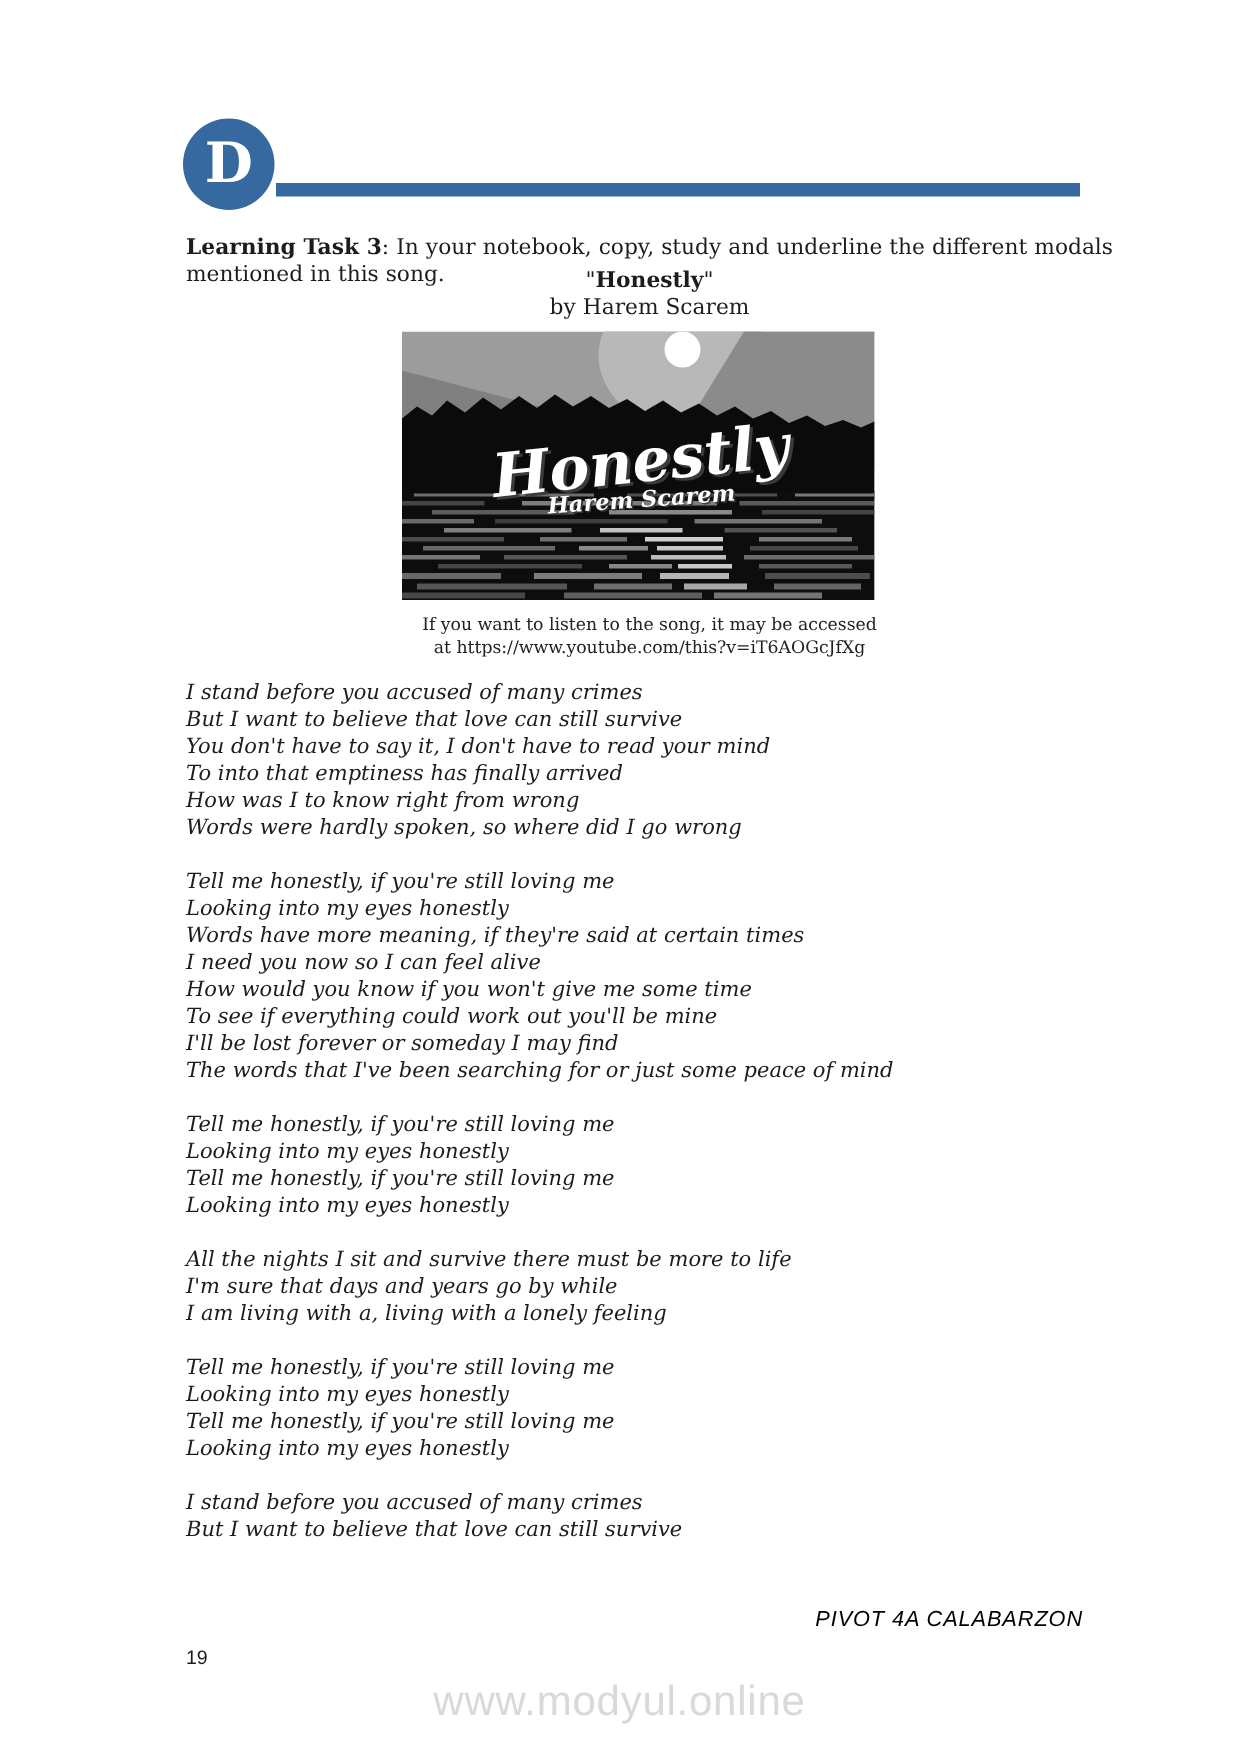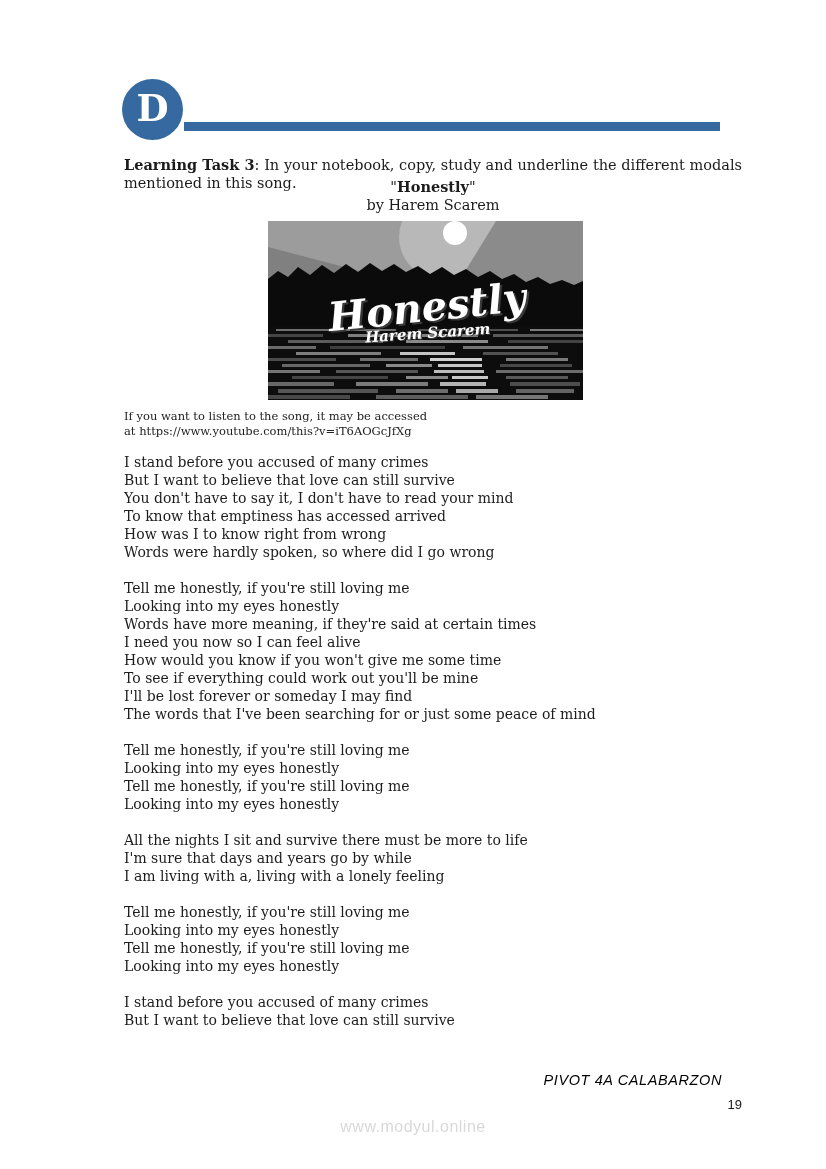--- a/index.html
+++ b/index.html
@@ -60,58 +60,58 @@
   .album-art svg { display: block; width: 315px; height: 179px; }
   .script-title {
     font-family: "DejaVu Serif", serif;
     font-style: italic;
     font-weight: bold;
   }
   .caption {
     position: absolute;
     left: 124px; top: 409px;
     width: 618px;
-    text-align: left;
+    text-align: center;
     font-size: 11.5px;
     line-height: 14.5px;
     color: #222222;
   }
   .lyrics {
     position: absolute;
     left: 124px; top: 453px;
     width: 618px;
     font-size: 14px;
     line-height: 18px;
   }
-  .stanza { margin: 0 0 18px 0; }
+  .stanza { margin: 0 0 18px 0; font-style: italic; }
   .footer-brand {
     position: absolute;
     right: 104px; top: 1072px;
     font-family: "Liberation Sans", sans-serif;
     font-style: italic;
     font-size: 14.5px;
     letter-spacing: 0.6px;
     color: #000000;
   }
   .page-number {
     position: absolute;
     left: 124px; top: 1097px;
     width: 618px;
-    text-align: right;
+    text-align: left;
     font-family: "Liberation Sans", sans-serif;
     font-size: 13px;
     color: #1c1c1c;
   }
   .watermark {
     position: absolute;
     left: 0; top: 1118px;
     width: 826px;
     text-align: center;
     font-family: "Liberation Sans", sans-serif;
-    font-size: 16px;
+    font-size: 28px;
     letter-spacing: 0.5px;
     color: #d9d9d9;
   }
 </style>
 </head>
 <body>
 
 <div class="page">
 
   <div class="d-badge">
@@ -199,21 +199,21 @@
   <div class="caption">
     <div>If you want to listen to the song, it may be accessed</div>
     <div>at https://www.youtube.com/this?v=iT6AOGcJfXg</div>
   </div>
 
   <section class="lyrics">
     <div class="stanza">
         <div class="lyric-line">I stand before you accused of many crimes</div>
         <div class="lyric-line">But I want to believe that love can still survive</div>
         <div class="lyric-line">You don't have to say it, I don't have to read your mind</div>
-        <div class="lyric-line">To know that emptiness has accessed arrived</div>
+        <div class="lyric-line">To into that emptiness has finally arrived</div>
         <div class="lyric-line">How was I to know right from wrong</div>
         <div class="lyric-line">Words were hardly spoken, so where did I go wrong</div>
       </div>
     <div class="stanza">
         <div class="lyric-line">Tell me honestly, if you're still loving me</div>
         <div class="lyric-line">Looking into my eyes honestly</div>
         <div class="lyric-line">Words have more meaning, if they're said at certain times</div>
         <div class="lyric-line">I need you now so I can feel alive</div>
         <div class="lyric-line">How would you know if you won't give me some time</div>
         <div class="lyric-line">To see if everything could work out you'll be mine</div>

